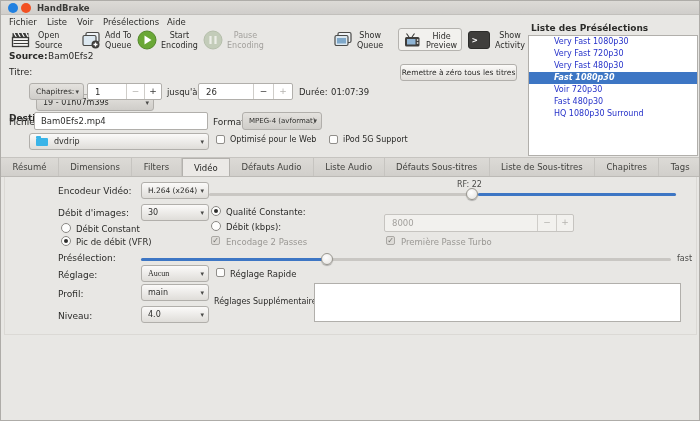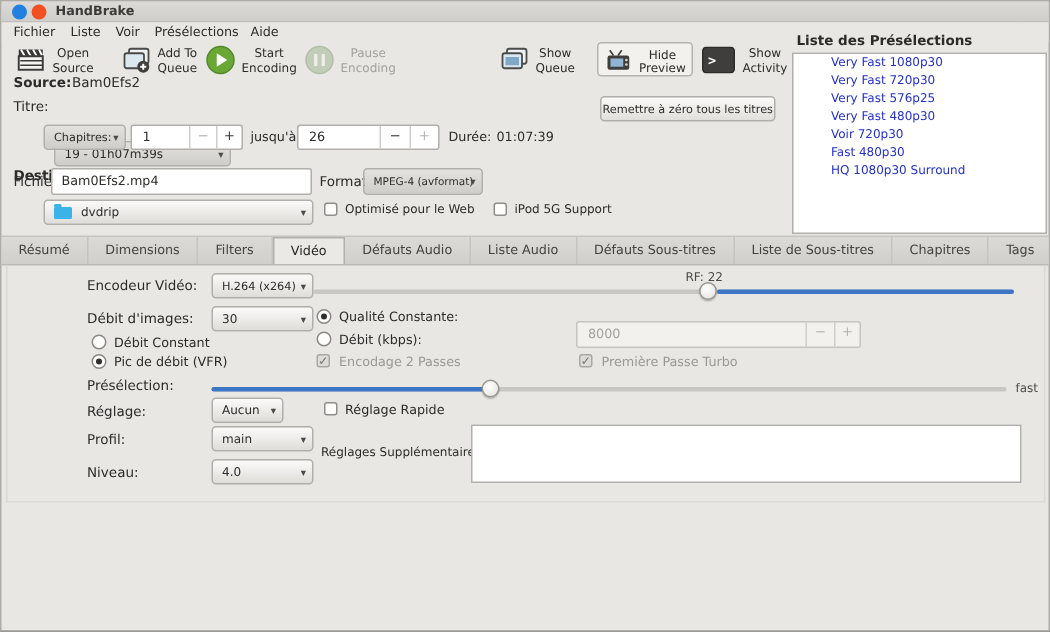--- a/index.html
+++ b/index.html
@@ -236,22 +236,22 @@
   </div>
   <div class="cb" style="left:215px; top:134px;"></div>
   <div class="lbl xs" style="left:229px; top:134px;">Optimisé pour le Web</div>
   <div class="cb" style="left:328px; top:134px;"></div>
   <div class="lbl xs" style="left:342px; top:134px;">iPod 5G Support</div>
 
   <div class="lbl b" style="left:530px; top:22px;">Liste des Présélections</div>
   <div class="presets-panel">
     <div class="prow">Very Fast 1080p30</div>
     <div class="prow">Very Fast 720p30</div>
-    <div class="prow">Very Fast 576p25</div>
     <div class="prow">Very Fast 480p30</div>
+    <div class="prow sel">Fast 1080p30</div>
     <div class="prow">Voir 720p30</div>
     <div class="prow">Fast 480p30</div>
     <div class="prow">HQ 1080p30 Surround</div>
   </div>
 
   <div class="tabbar">
     <div class="tab">Résumé</div>
     <div class="tab">Dimensions</div>
     <div class="tab">Filters</div>
     <div class="tab active">Vidéo</div>
@@ -300,21 +300,21 @@
   <div class="lbl s dis" style="left:400px; top:236px;">Première Passe Turbo</div>
 
   <div class="lbl" style="left:57px; top:252px;">Présélection:</div>
   <div class="track" style="left:140px; top:257px; width:530px;">
     <div class="fill" style="left:0; width:185px;"></div>
   </div>
   <div class="handle" style="left:320px; top:252px;"></div>
   <div class="lbl xs" style="left:676px; top:253px; color:#4a4a48;">fast</div>
 
   <div class="lbl" style="left:57px; top:269px;">Réglage:</div>
-  <div class="combo" style="left:140px; top:264px; width:48px;">
+  <div class="combo" style="left:140px; top:264px; width:68px;font-family:Liberation Serif, serif;">
     <span>Aucun</span>
     <span class="arr">▾</span>
   </div>
   <div class="cb" style="left:215px; top:267px;"></div>
   <div class="lbl s" style="left:229px; top:268px;">Réglage Rapide</div>
 
   <div class="lbl" style="left:57px; top:288px;">Profil:</div>
   <div class="combo" style="left:140px; top:283px; width:68px;">
     <span>main</span>
     <span class="arr">▾</span>

